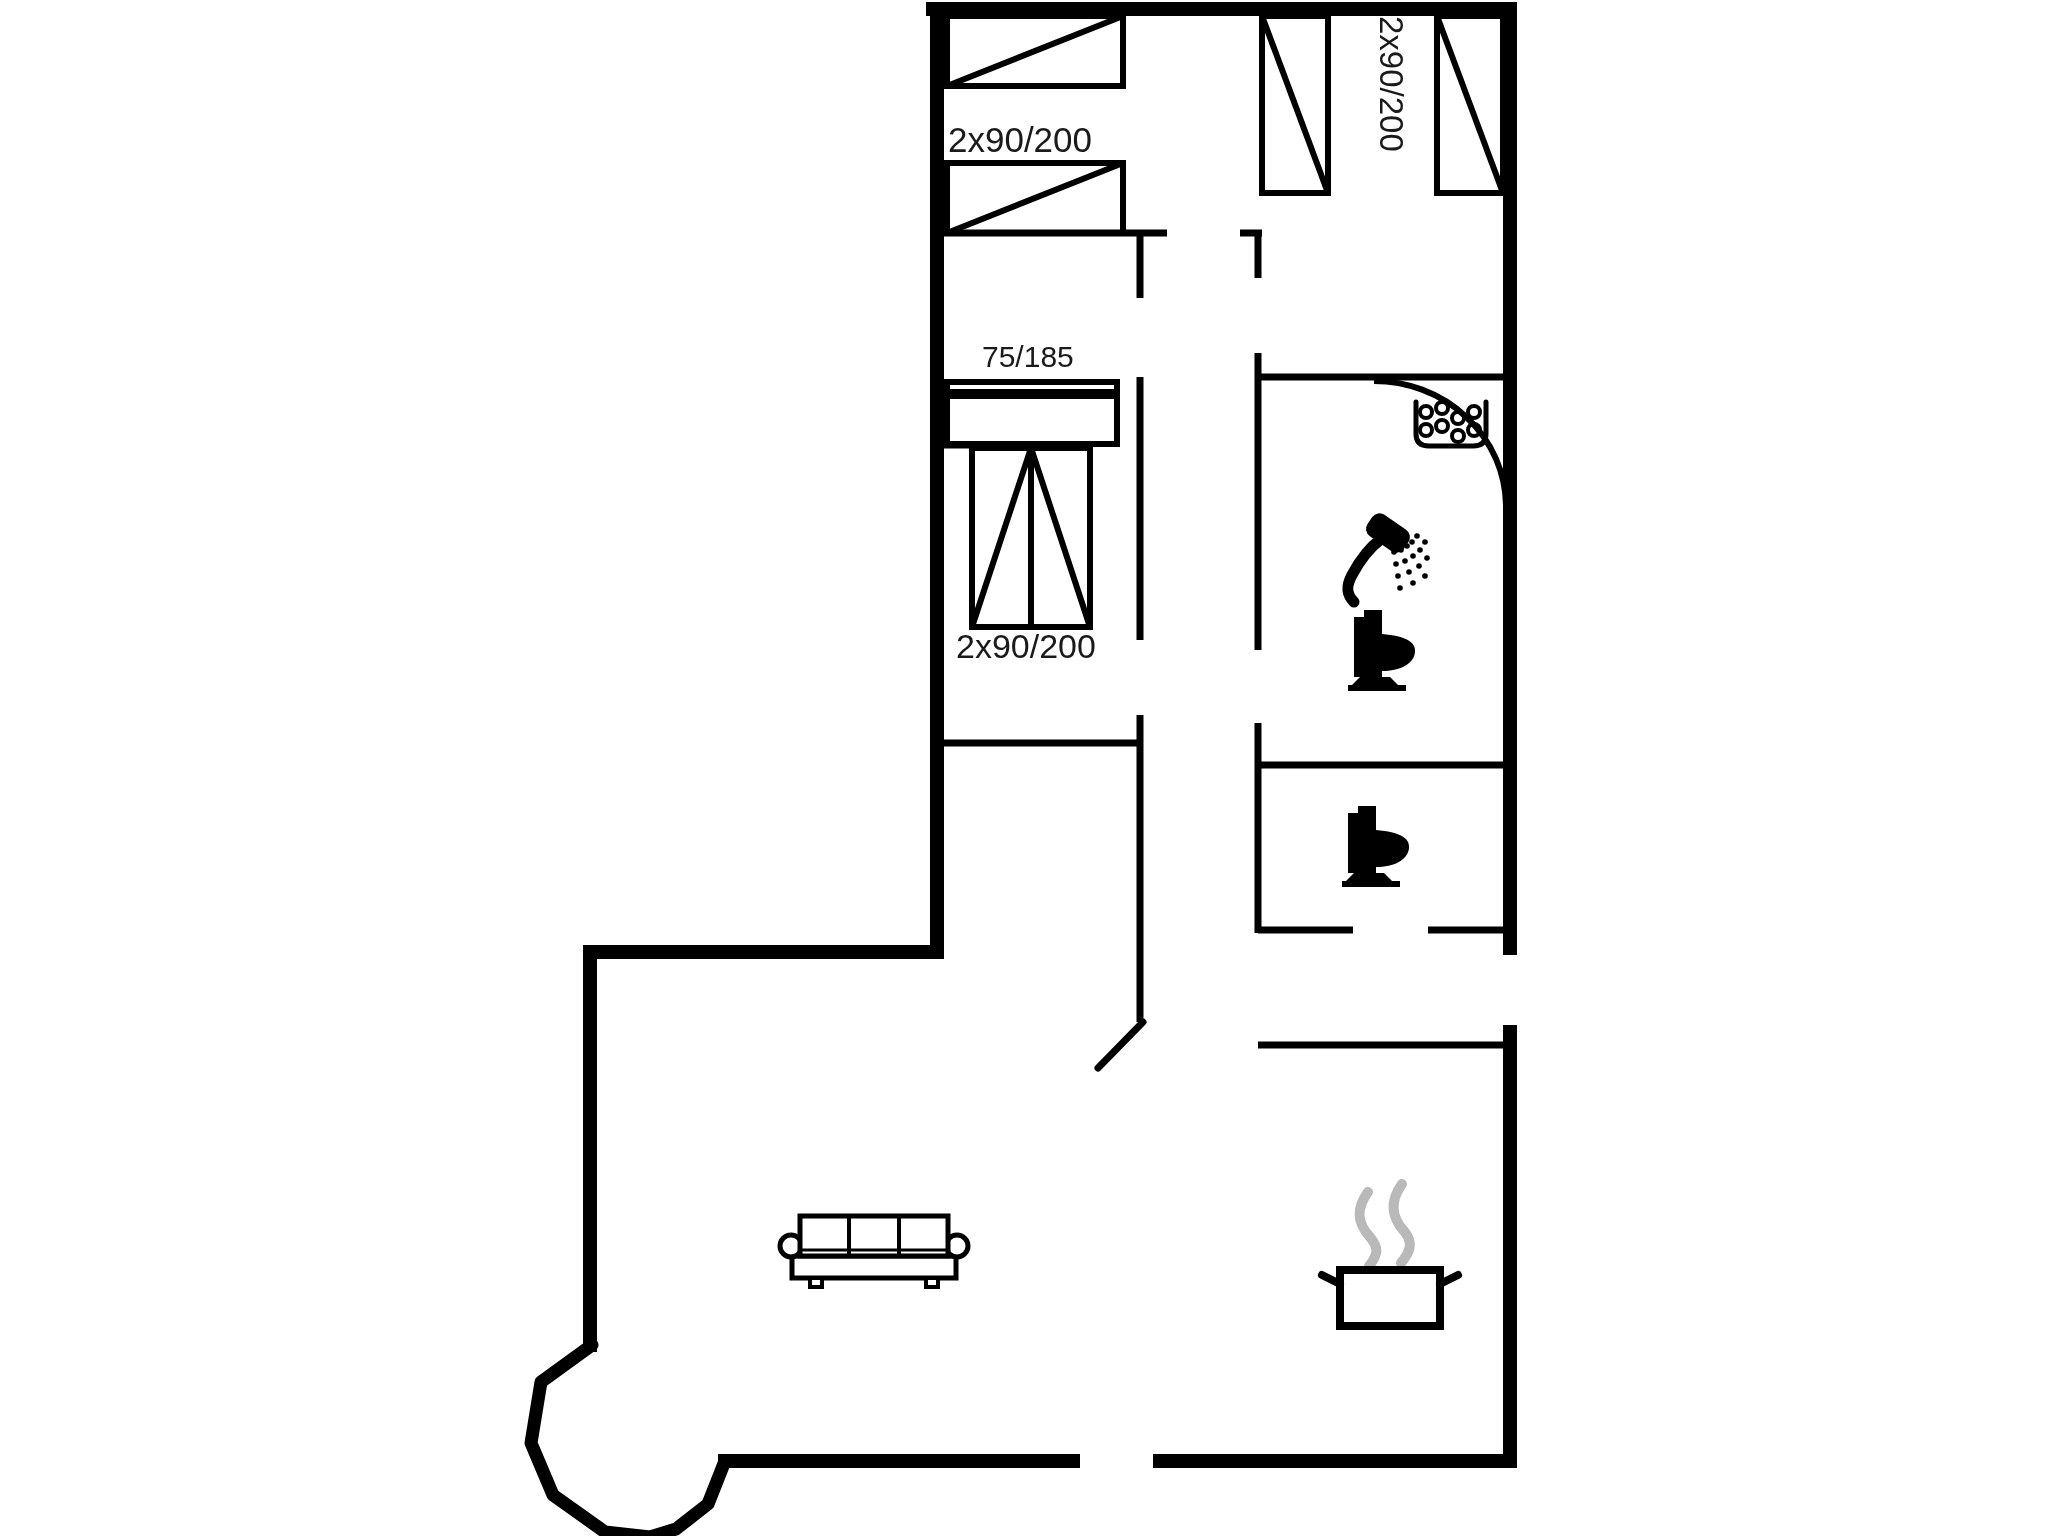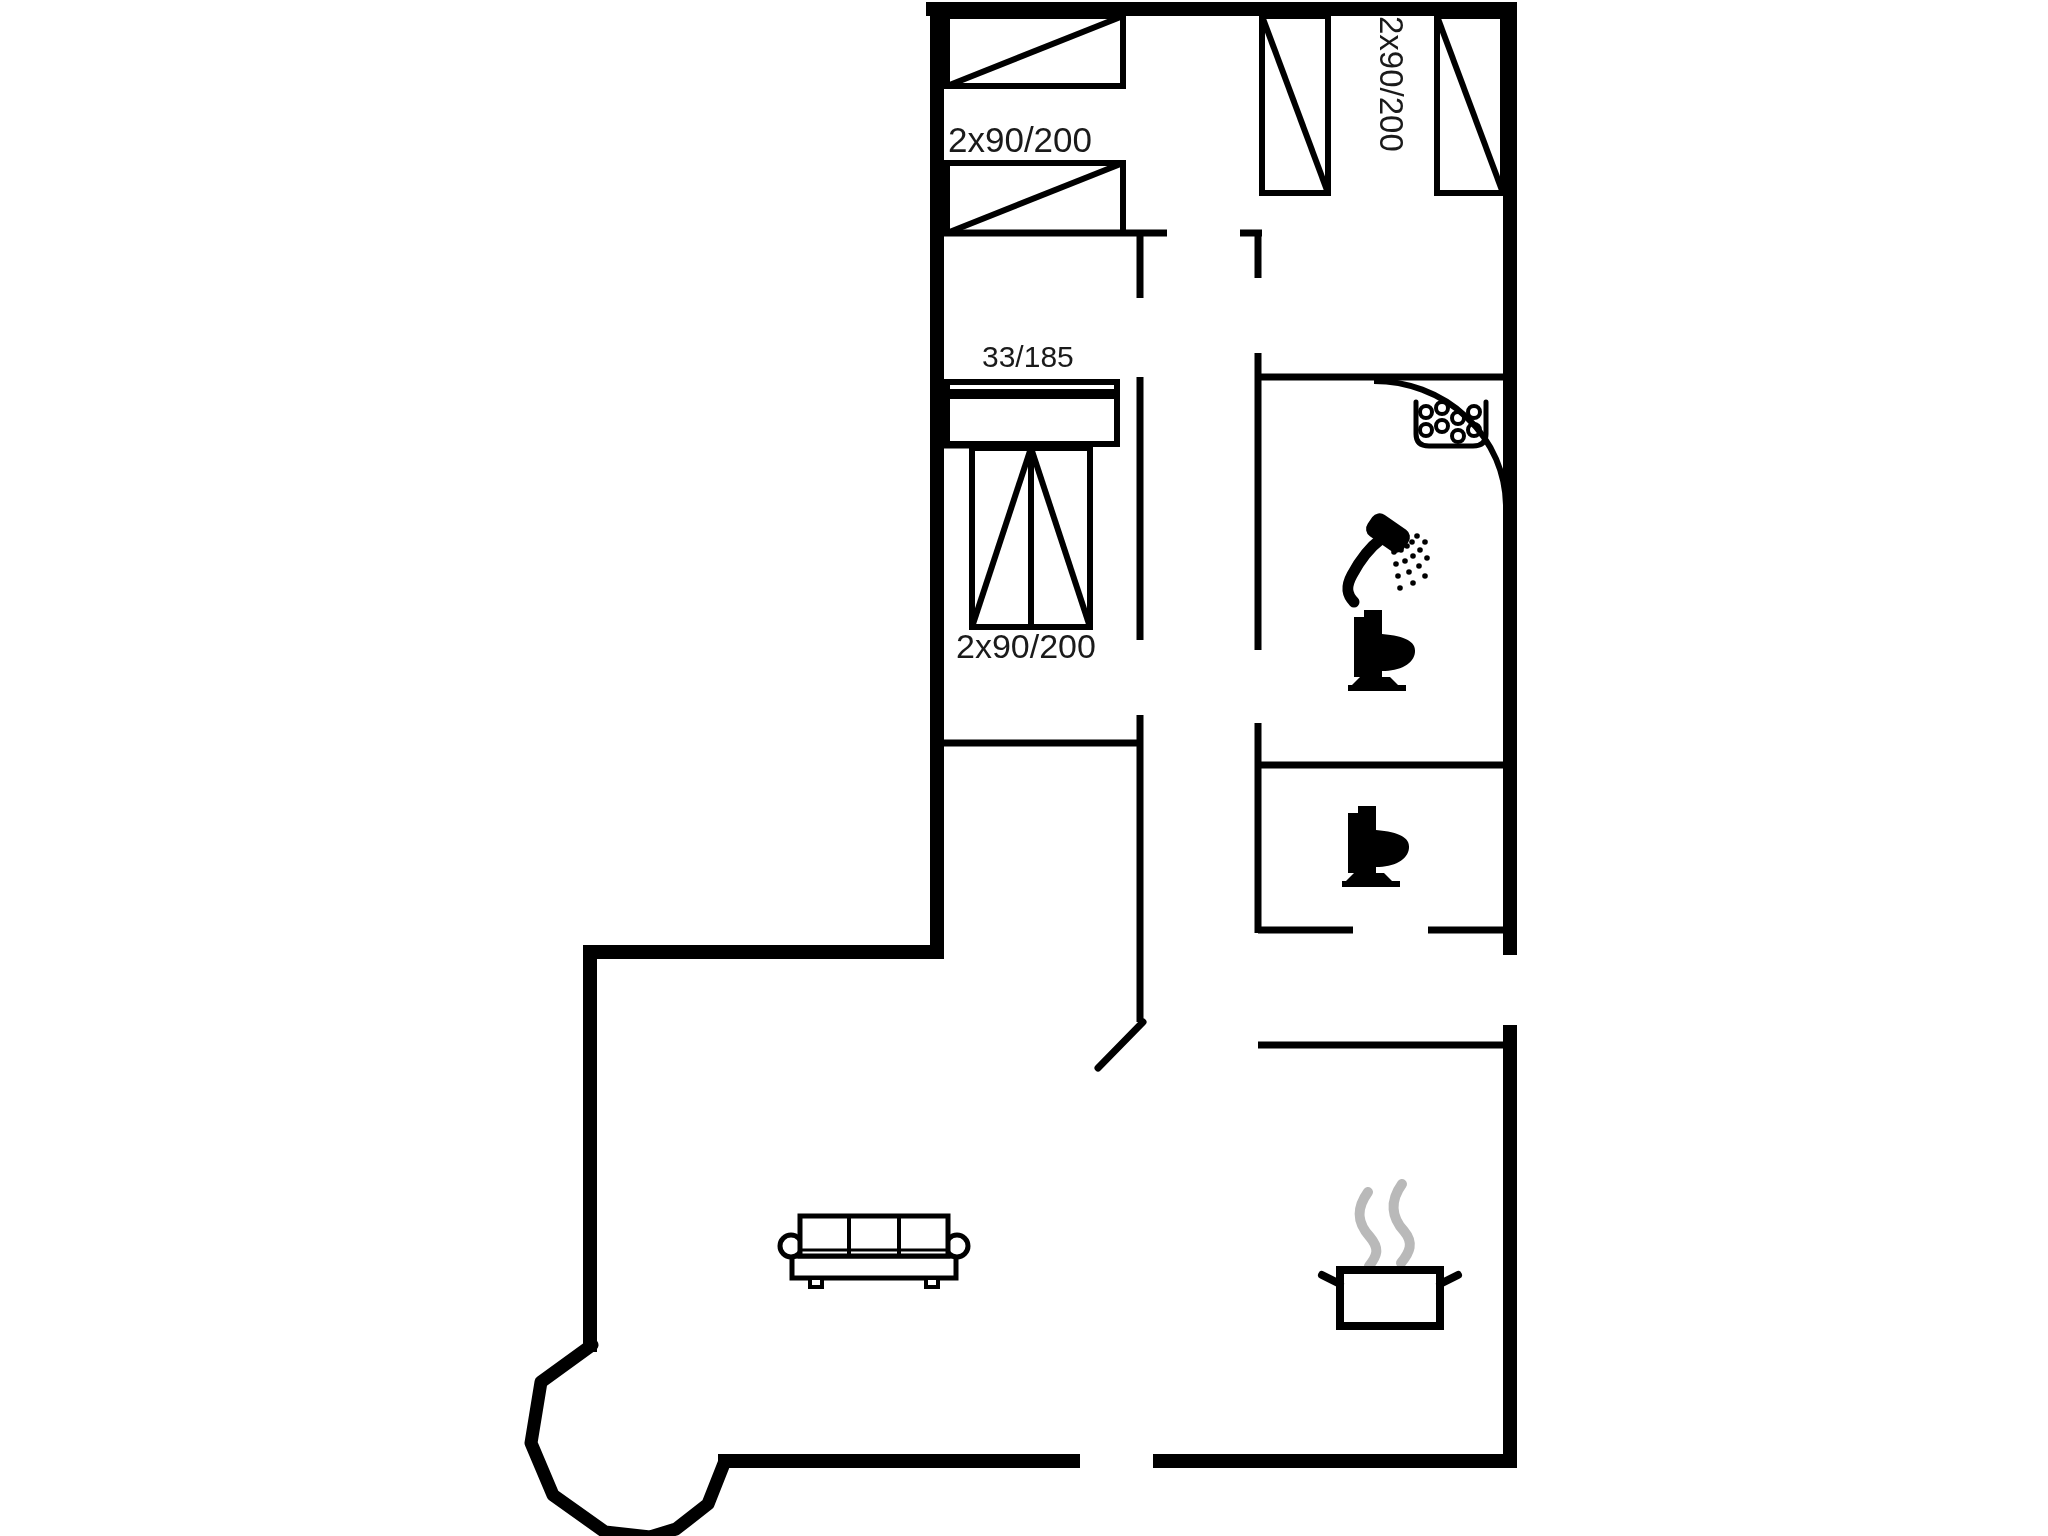--- a/index.html
+++ b/index.html
@@ -142,15 +142,15 @@
           <path d="M80,2 C67,20 70,36 82,49 C92,61 88,70 79,81" fill="none" stroke="#b9b9b9" stroke-width="10" stroke-linecap="round"></path>
           <rect x="18" y="88" width="100" height="56" fill="#fff" stroke="#000000" stroke-width="8"></rect>
           <line x1="18" y1="102" x2="0" y2="93" stroke="#000000" stroke-width="8" stroke-linecap="round"></line>
           <line x1="118" y1="102" x2="136" y2="93" stroke="#000000" stroke-width="8" stroke-linecap="round"></line>
         </g>
       </g>
     </svg>
 
   <div class="dim-label lbl-topleft">2x90/200</div>
   <div class="dim-label lbl-topright">2x90/200</div>
-  <div class="dim-label lbl-smallbed">33/185</div>
+  <div class="dim-label lbl-smallbed">75/185</div>
   <div class="dim-label lbl-middle">2x90/200</div>
 </div>
 
 </body></html>

